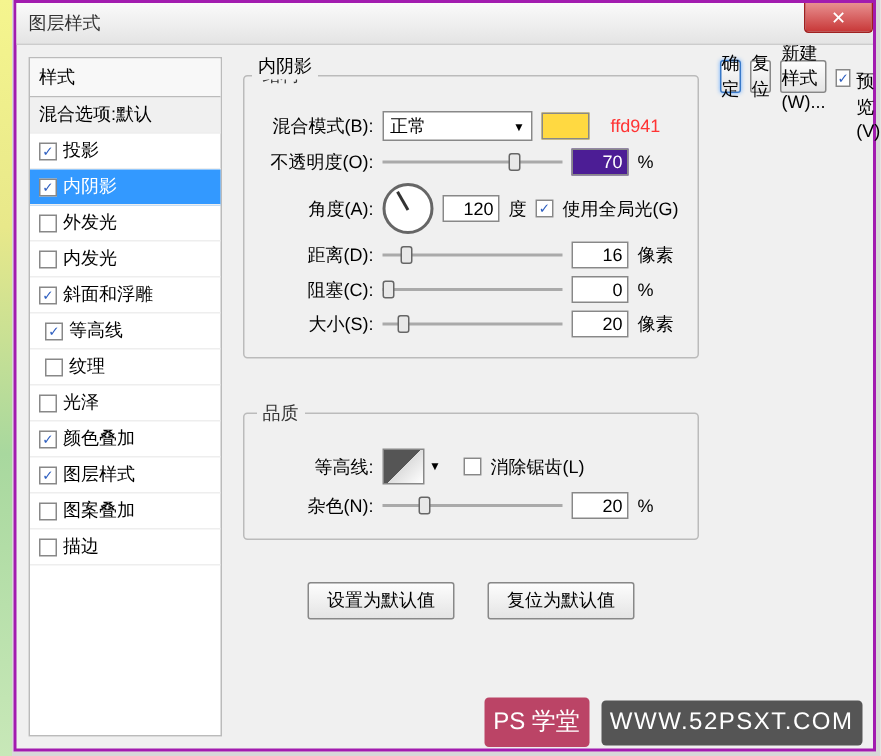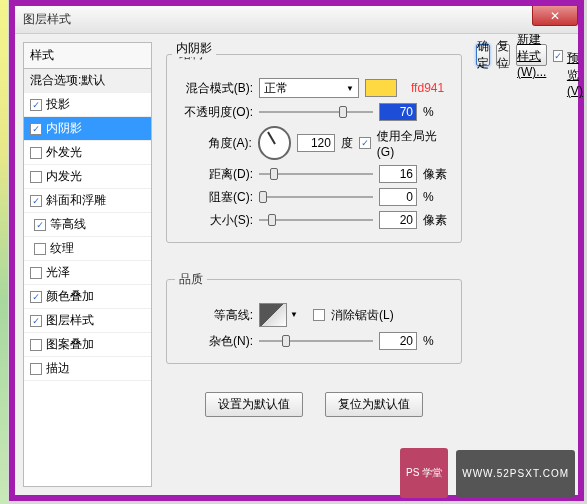--- a/index.html
+++ b/index.html
@@ -1,18 +1,18 @@
 <!DOCTYPE html>
 <html><head>
 <meta charset="utf-8">
 <style>
 *{box-sizing:border-box;margin:0;padding:0;font-family:"Microsoft YaHei",SimSun,sans-serif;font-size:12px}
 body{background:#d8d8d8;width:587px;height:504px;position:relative;overflow:hidden}
 .bg-strip{position:absolute;left:0;top:0;width:8px;height:100%;background:linear-gradient(to bottom,#f5f58e 0%,#e8e88a 30%,#a8d89e 60%,#c8e8b8 100%)}
-.window{position:absolute;left:9px;top:0;right:3px;bottom:3px;background:#f0f0f0;border:6px solid #a21caf}
+.window{position:absolute;left:9px;top:0;right:3px;bottom:3px;background:#f0f0f0;border:2px solid #a21caf}
 .titlebar{height:28px;background:linear-gradient(to bottom,#fafafa,#e4e4e4);border-bottom:1px solid #ccc;display:flex;align-items:center;padding:0 8px;position:relative}
 .titlebar-text{color:#333}
 .close-btn{position:absolute;right:0;top:0;width:46px;height:20px;background:linear-gradient(to bottom,#e89090,#c83838);border:1px solid #a02020;border-top:none;border-radius:0 0 3px 3px;display:flex;align-items:center;justify-content:center;color:#fff;font-size:11px}
 .win-body{display:flex;padding:8px;gap:8px;height:calc(100% - 28px)}
 .left-panel{width:129px;border:1px solid #bbb;background:#fff}
 .left-header{padding:4px 6px;border-bottom:1px solid #bbb;background:#f8f8f8}
 .styles-list{}
 .style-row{padding:3px 6px;display:flex;align-items:center;gap:4px;border-bottom:1px solid #eee}
 .style-row.default{background:#f0f0f0}
 .style-row.sel{background:#3399ff;color:#fff}
@@ -26,38 +26,38 @@
 .frow{display:flex;align-items:center;margin:5px 0;gap:6px}
 .flabel{width:78px;text-align:right}
 .dropdown{flex:1;height:20px;border:1px solid #888;background:#fff;display:flex;align-items:center;justify-content:space-between;padding:0 4px;max-width:100px}
 .dd-arrow{font-size:8px}
 .color-swatch{width:32px;height:18px;border:1px solid #888;background:#ffd941}
 .color-note{color:#ff3333;margin-left:8px}
 .slider{flex:1;height:18px;position:relative;max-width:120px}
 .slider-track{position:absolute;top:8px;left:0;right:0;height:2px;background:#aaa}
 .slider-thumb{position:absolute;top:3px;width:8px;height:12px;background:#e8e8e8;border:1px solid #666;border-radius:2px}
 .nbox{width:38px;height:18px;border:1px solid #888;background:#fff;text-align:right;padding:0 3px;line-height:16px}
-.nbox.hl{background:#1d4ed8;color:#fff}
+.nbox.hl{background:#4c1d95;color:#fff}
 .unit{width:30px}
 .angle-dial{width:34px;height:34px;border:2px solid #666;border-radius:50%;position:relative;background:#fff}
 .angle-hand{position:absolute;left:50%;top:50%;width:14px;height:2px;background:#333;transform-origin:0 50%;transform:rotate(-120deg)}
 .contour-sw{width:28px;height:24px;border:1px solid #888;background:linear-gradient(135deg,#555 0%,#555 50%,#ddd 50%,#fff 100%);position:relative}
 .contour-arrow{position:absolute;right:-12px;top:6px;font-size:8px}
 .btn-row{display:flex;gap:22px;justify-content:center;margin-top:4px}
 .dlg-btn{padding:3px 12px;border:1px solid #888;background:linear-gradient(to bottom,#fdfdfd,#e4e4e4);border-radius:2px}
 .right-panel{width:94px;display:flex;flex-direction:row;gap:6px;padding-top:2px}
 .rbtn{height:22px;border:1px solid #888;background:linear-gradient(to bottom,#fdfdfd,#e4e4e4);border-radius:2px;display:flex;align-items:center;justify-content:center}
 .rbtn.primary{border:1px solid #3878c8;box-shadow:0 0 3px #6af}
 .preview-row{display:flex;align-items:flex-start;gap:4px;margin-top:6px;justify-content:center}
 .preview-box{margin:8px auto;width:66px;height:66px;border:1px solid #bbb;background:#f8f8f8;display:flex;align-items:center;justify-content:center}
 .preview-inner{width:40px;height:40px;background:linear-gradient(to bottom,#ffe070,#ffc828);border:1px solid #e8b820}
-.u{text-decoration:underline}
+.u{}
 .watermark{position:absolute;right:10px;top:6px;color:#999;font-size:11px;letter-spacing:1px}
 .footer-marks{position:absolute;right:12px;bottom:6px;display:flex;gap:8px;align-items:center}
-.fm{padding:18px 6px;border-radius:3px;color:#fff;font-size:10px}
+.fm{padding:6px 6px;border-radius:3px;color:#fff;font-size:16px}
 .fm1{background:#bb4466}
 .fm2{background:#555;letter-spacing:1px}
 </style>
 </head>
 <body>
 
 <div class="bg-strip"></div>
 <div class="watermark">思缘设计论坛 WWW.MISSYUAN.COM</div>
 
 <div class="window">

